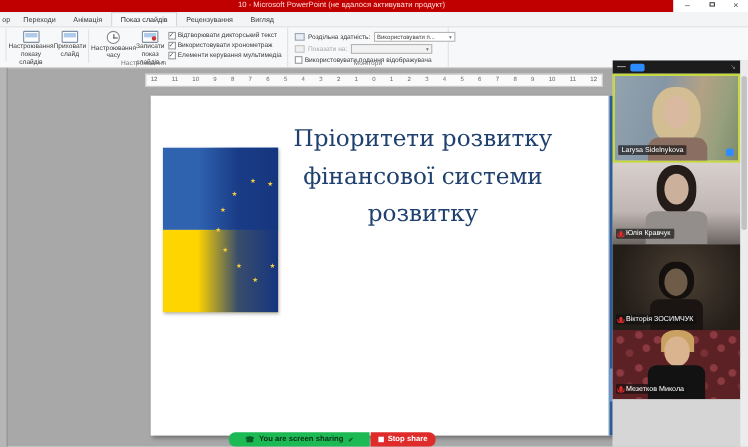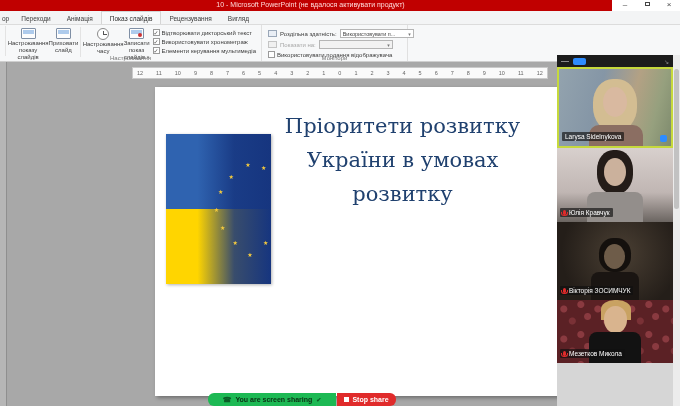--- a/index.html
+++ b/index.html
@@ -50,21 +50,21 @@
   .dropdown.disabled { background:#f2f2f2; color:#aaa; }
   .dd-arrow { font-size:5px; color:#777; }
 
   
   .workspace { position:absolute; left:0; top:62px; width:680px; height:344px; background:#a8a8a8; }
   .left-strip { position:absolute; left:0; top:62px; width:7px; height:344px; background:#b6b6b6; border-right:1px solid #8f8f8f; }
   .ruler { position:absolute; left:132px; top:67px; width:416px; height:12px; background:#fafafa; border:1px solid #c9c9c9; }
   .ruler-marks { display:flex; justify-content:space-between; padding:0 4px; font-size:5.5px; color:#666; line-height:11px; }
 
   
-  .slide { position:absolute; left:155px; top:87px; width:444px; height:309px; background:#ffffff; box-shadow:2px 2px 4px rgba(0,0,0,0.35); }
+  .slide { position:absolute; left:137px; top:87px; width:444px; height:309px; background:#ffffff; box-shadow:2px 2px 4px rgba(0,0,0,0.35); }
   .flag { position:absolute; left:11px; top:47px; width:105px; height:150px; overflow:hidden; box-shadow:1px 1px 3px rgba(0,0,0,0.3); }
   .flag-blue { position:absolute; left:0; top:0; width:100%; height:50%; background:#2f63b0; }
   .flag-yellow { position:absolute; left:0; top:50%; width:100%; height:50%; background:#ffd500; }
   .flag-eu { position:absolute; inset:0; background:linear-gradient(90deg, rgba(22,53,127,0) 30%, rgba(22,53,127,0.85) 65%, #16357f 100%); }
   .flag-stars { position:absolute; inset:0; }
   .flag-stars span { position:absolute; font-size:6px; color:#f4ca3e; transform:translate(-50%,-50%); }
   .slide-title { position:absolute; left:105px; top:22px; width:285px; text-align:center; font-family:"DejaVu Serif", serif; color:#20416f; font-size:21px; line-height:34px; }
   .slide-title span { display:block; white-space:nowrap; }
   .slide-bar { position:absolute; right:0; top:0; width:28px; height:100%; background:#2e5b94; border-left:1px solid #e8eef5; }
   .slide-bar-light { position:absolute; left:0; right:0; top:248px; height:30px; background:#6c94c6; }
@@ -250,21 +250,21 @@
           <span style="left: 48%; top: 50%;">★</span>
           <span style="left: 54%; top: 62%;">★</span>
           <span style="left: 66%; top: 72%;">★</span>
           <span style="left: 80%; top: 80%;">★</span>
           <span style="left: 93%; top: 22%;">★</span>
           <span style="left: 95%; top: 72%;">★</span>
         </div>
     </div>
     <div class="slide-title">
       <span>Пріоритети розвитку</span>
-      <span>України в умовах</span>
+      <span>фінансової системи</span>
       <span>розвитку</span>
     </div>
     <div class="slide-bar">
       <div class="slide-bar-light"></div>
     </div>
   </div>
 
   <div class="panel">
     <div class="panel-header">
       <span class="ph-btn">—</span>

